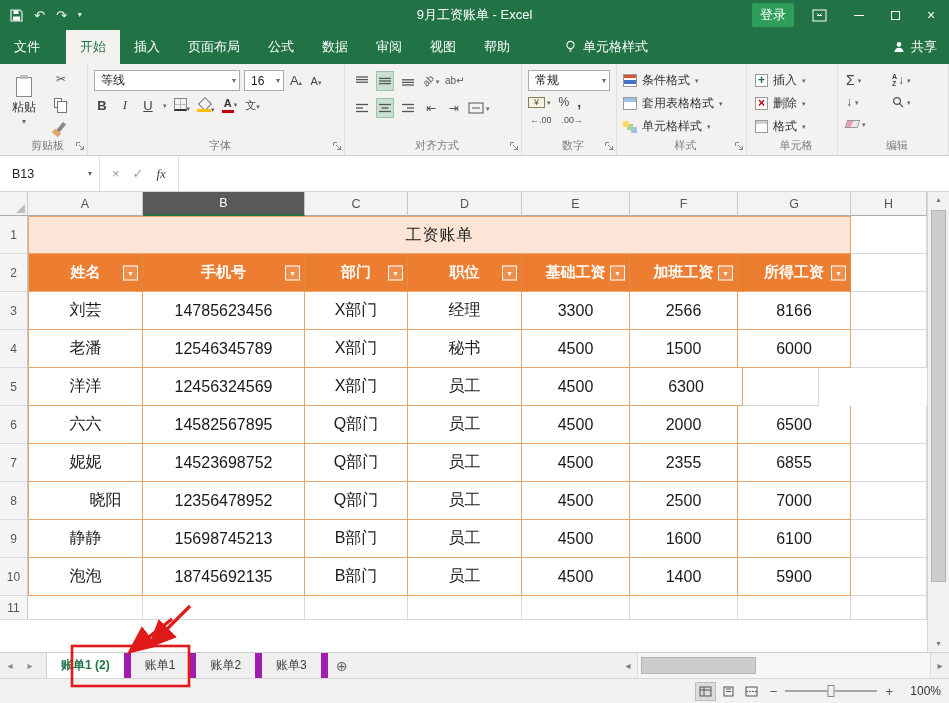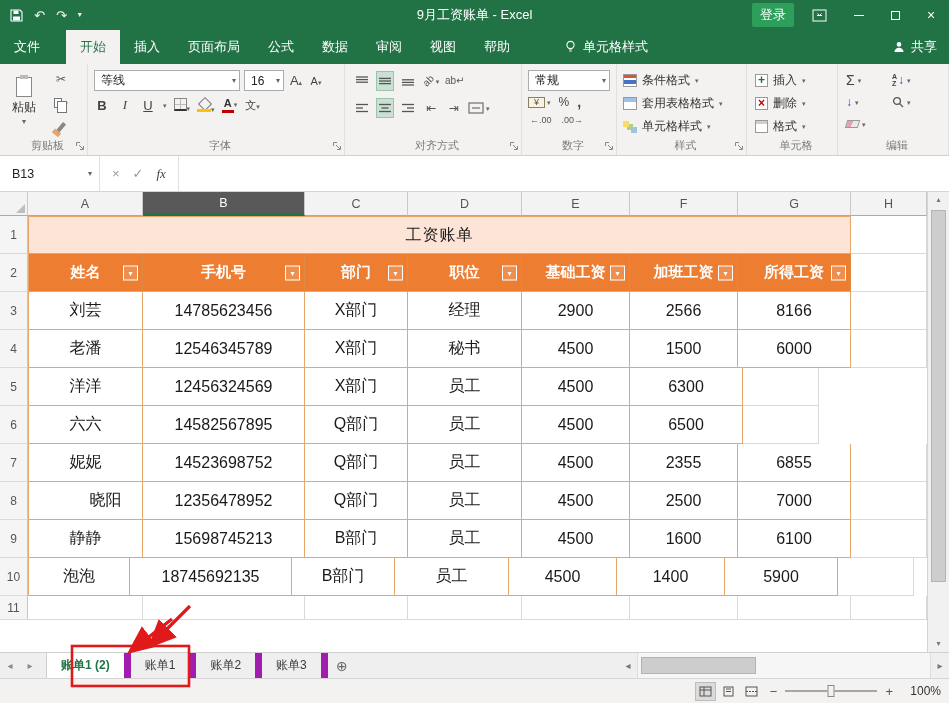--- a/index.html
+++ b/index.html
@@ -647,21 +647,21 @@
             <span class="filterbtn">▾</span>
           </div>
           <div class="cell plain" style="width: 76px;"></div>
         </div>
         <div class="grow" style="height: 38px;">
           <div class="rownum">3</div>
           <div class="cell dcell first" style="width: 115px;">刘芸</div>
           <div class="cell dcell" style="width: 162px;">14785623456</div>
           <div class="cell dcell" style="width: 103px;">X部门</div>
           <div class="cell dcell" style="width: 114px;">经理</div>
-          <div class="cell dcell" style="width: 108px;">2900</div>
+          <div class="cell dcell" style="width: 108px;">3300</div>
           <div class="cell dcell" style="width: 108px;">2566</div>
           <div class="cell dcell" style="width: 113px;">8166</div>
           <div class="cell plain" style="width: 76px;"></div>
         </div>
         <div class="grow" style="height: 38px;">
           <div class="rownum">4</div>
           <div class="cell dcell first" style="width: 115px;">老潘</div>
           <div class="cell dcell" style="width: 162px;">12546345789</div>
           <div class="cell dcell" style="width: 103px;">X部门</div>
           <div class="cell dcell" style="width: 114px;">秘书</div>
@@ -680,20 +680,21 @@
           <div class="cell dcell" style="width: 113px;">6300</div>
           <div class="cell plain" style="width: 76px;"></div>
         </div>
         <div class="grow" style="height: 38px;">
           <div class="rownum">6</div>
           <div class="cell dcell first" style="width: 115px;">六六</div>
           <div class="cell dcell" style="width: 162px;">14582567895</div>
           <div class="cell dcell" style="width: 103px;">Q部门</div>
           <div class="cell dcell" style="width: 114px;">员工</div>
           <div class="cell dcell" style="width: 108px;">4500</div>
+          <div class="cell dcell" style="width: 108px;">2000</div>
           <div class="cell dcell" style="width: 113px;">6500</div>
           <div class="cell plain" style="width: 76px;"></div>
         </div>
         <div class="grow" style="height: 38px;">
           <div class="rownum">7</div>
           <div class="cell dcell first" style="width: 115px;">妮妮</div>
           <div class="cell dcell" style="width: 162px;">14523698752</div>
           <div class="cell dcell" style="width: 103px;">Q部门</div>
           <div class="cell dcell" style="width: 114px;">员工</div>
           <div class="cell dcell" style="width: 108px;">4500</div>
@@ -718,21 +719,21 @@
           <div class="cell dcell" style="width: 162px;">15698745213</div>
           <div class="cell dcell" style="width: 103px;">B部门</div>
           <div class="cell dcell" style="width: 114px;">员工</div>
           <div class="cell dcell" style="width: 108px;">4500</div>
           <div class="cell dcell" style="width: 108px;">1600</div>
           <div class="cell dcell" style="width: 113px;">6100</div>
           <div class="cell plain" style="width: 76px;"></div>
         </div>
         <div class="grow" style="height: 38px;">
           <div class="rownum">10</div>
-          <div class="cell dcell first" style="width: 102px;">泡泡</div>
+          <div class="cell dcell first" style="width: 115px;">泡泡</div>
           <div class="cell dcell" style="width: 162px;">18745692135</div>
           <div class="cell dcell" style="width: 103px;">B部门</div>
           <div class="cell dcell" style="width: 114px;">员工</div>
           <div class="cell dcell" style="width: 108px;">4500</div>
           <div class="cell dcell" style="width: 108px;">1400</div>
           <div class="cell dcell" style="width: 113px;">5900</div>
           <div class="cell plain" style="width: 76px;"></div>
         </div>
         <div class="grow" style="height: 24px;">
           <div class="rownum">11</div>

